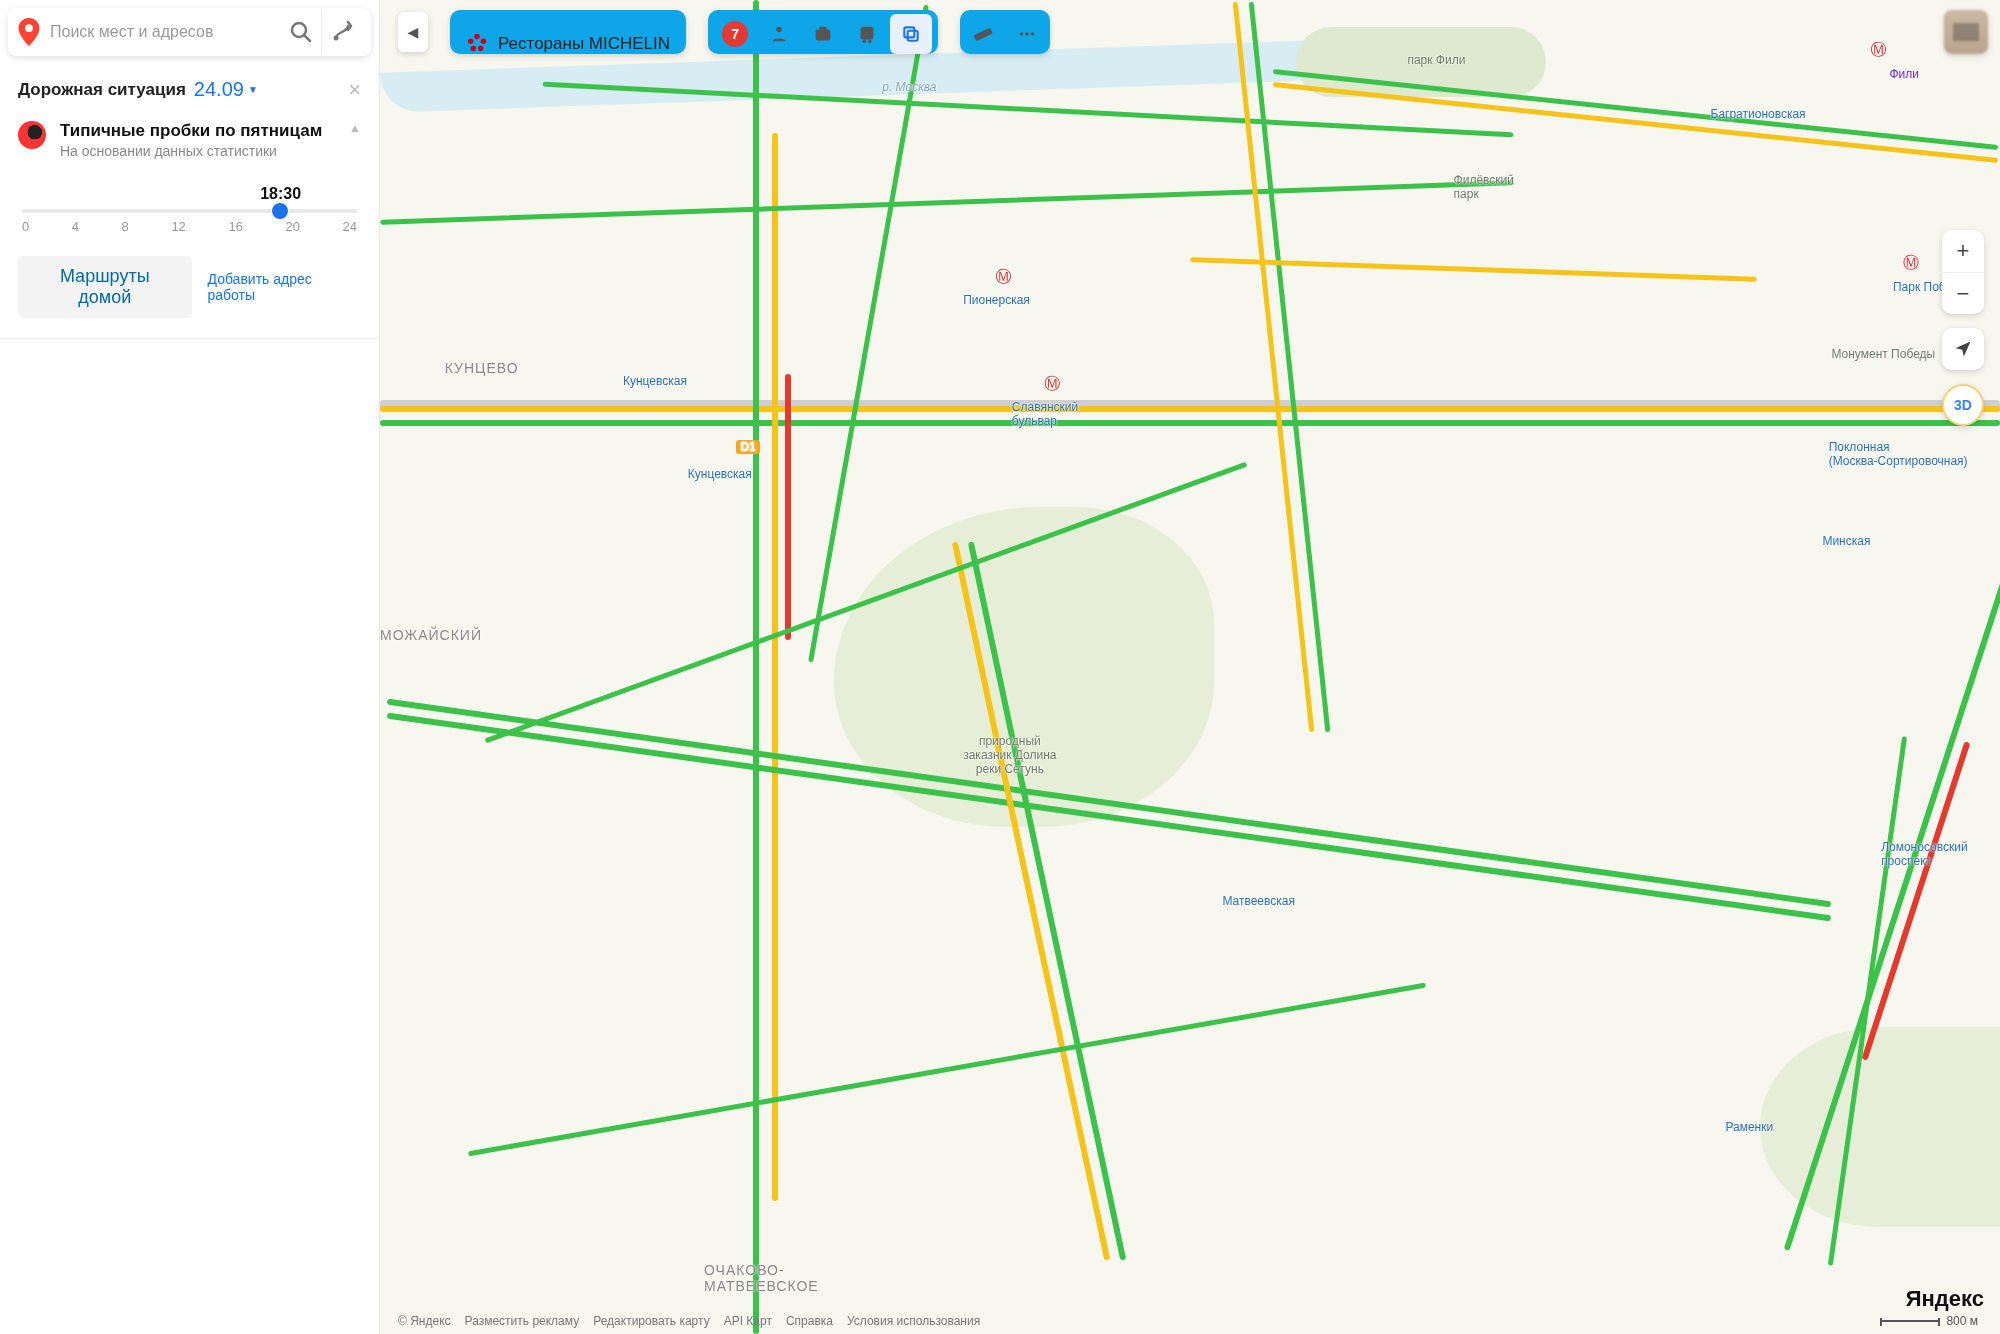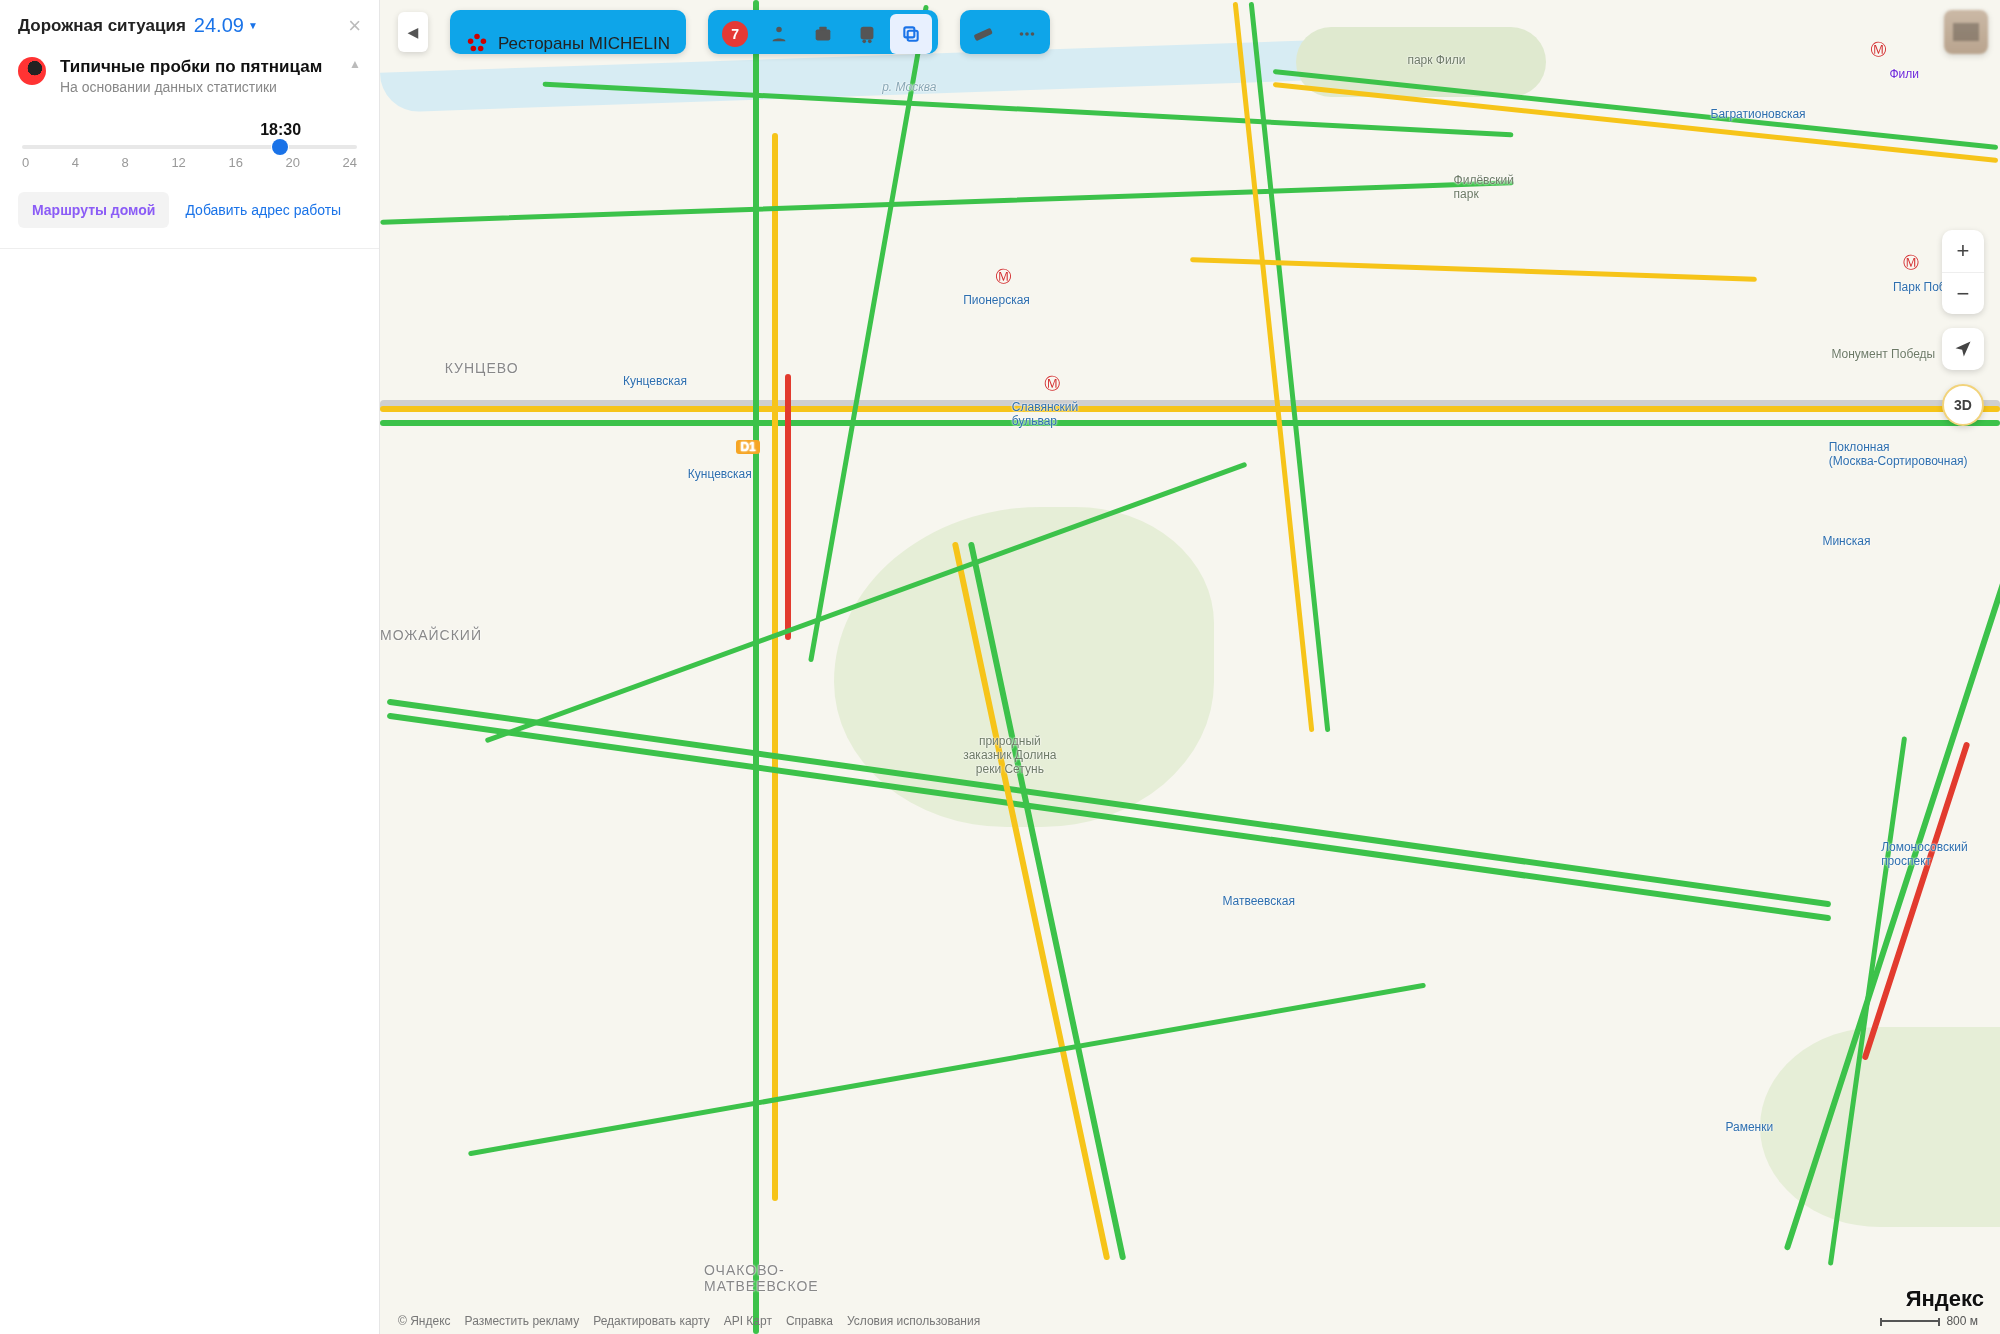--- a/index.html
+++ b/index.html
@@ -106,22 +106,22 @@
     display:flex; justify-content:space-between;
     font-size:13px; color:#999; margin-top:6px;
   }
 
   .action-row {
     margin-top: 22px;
     display:flex; gap:16px; align-items:center;
   }
   .btn-light {
     background:#f3f3f3; border:none; border-radius:6px;
-    padding:10px 14px; font-size:14px; color:#8b5cf6; cursor:pointer;
-    font-weight:700;
+    padding:10px 14px; font-size:18px; color:#0369a1; cursor:pointer;
+    font-weight:400;
   }
   .link-blue {
     color:#1a73e8; font-size:14px; cursor:pointer;
   }
 
   
   .sidebar-fill { flex:1; }
 
   
   .sidebar-handle {
@@ -188,21 +188,21 @@
   }
   .zoom-btn {
     width:42px; height:42px; display:flex; align-items:center; justify-content:center;
     font-size:22px; color:#444; cursor:pointer;
   }
   .zoom-btn + .zoom-btn { border-top:1px solid #eee; }
   .loc-btn, .dim-btn {
     width:42px; height:42px; background:#fff; border-radius:10px;
     box-shadow:0 2px 6px rgba(0,0,0,.15);
     display:flex; align-items:center; justify-content:center;
-    color:#404040; cursor:pointer; font-size:14px; font-weight:600;
+    color:#3b82f6; cursor:pointer; font-size:14px; font-weight:600;
   }
   .dim-btn { border-radius:50%; border:2px solid #f2d37a; }
 
   
   .map {
     position:absolute; left:380px; right:0; top:0; bottom:0;
     background: #f7f6ef;
     overflow:hidden;
   }
   .park1 { position:absolute; right:28%; top:2%; width:250px; height:70px;
@@ -258,20 +258,41 @@
   }
   .scale .bar::before{left:0;} .scale .bar::after{right:0;}
 
   svg { display:block; }
 </style>
 </head>
 <body>
 
 <div class="sidebar">
 
+  <div class="search-card">
+    <span class="pin-icon">
+      <svg viewBox="0 0 24 32" width="22" height="28">
+          <path fill="currentColor" d="M12 0C5.4 0 0 5.2 0 11.6 0 20 12 32 12 32s12-12 12-20.4C24 5.2 18.6 0 12 0zm0 16a4.4 4.4 0 110-8.8 4.4 4.4 0 010 8.8z"></path>
+        </svg>
+    </span>
+    <input class="search-input" placeholder="Поиск мест и адресов" style="">
+    <div class="search-btn">
+      <svg viewBox="0 0 24 24" width="24" height="24">
+          <circle cx="10" cy="10" r="7" fill="none" stroke="#777" stroke-width="2.5"></circle>
+          <line x1="15.5" y1="15.5" x2="21" y2="21" stroke="#777" stroke-width="2.5" stroke-linecap="round"></line>
+        </svg>
+    </div>
+    <div class="route-btn">
+      <svg viewBox="0 0 24 24" width="24" height="24">
+          <path d="M6 18c0-6 12-6 12-12" fill="none" stroke="#777" stroke-width="2.5" stroke-linecap="round"></path>
+          <circle cx="6" cy="18" r="2.5" fill="#777"></circle>
+          <path d="M18 2l3 4-3 4" fill="none" stroke="#777" stroke-width="2.5" stroke-linecap="round" stroke-linejoin="round"></path>
+        </svg>
+    </div>
+  </div>
 
   <div class="panel">
     <div class="panel-title-row">
       <span class="panel-title">Дорожная ситуация</span>
       <span class="panel-date">
         <span>24.09</span>
         <span class="tri">▼</span>
       </span>
       <span class="panel-close">×</span>
     </div>

